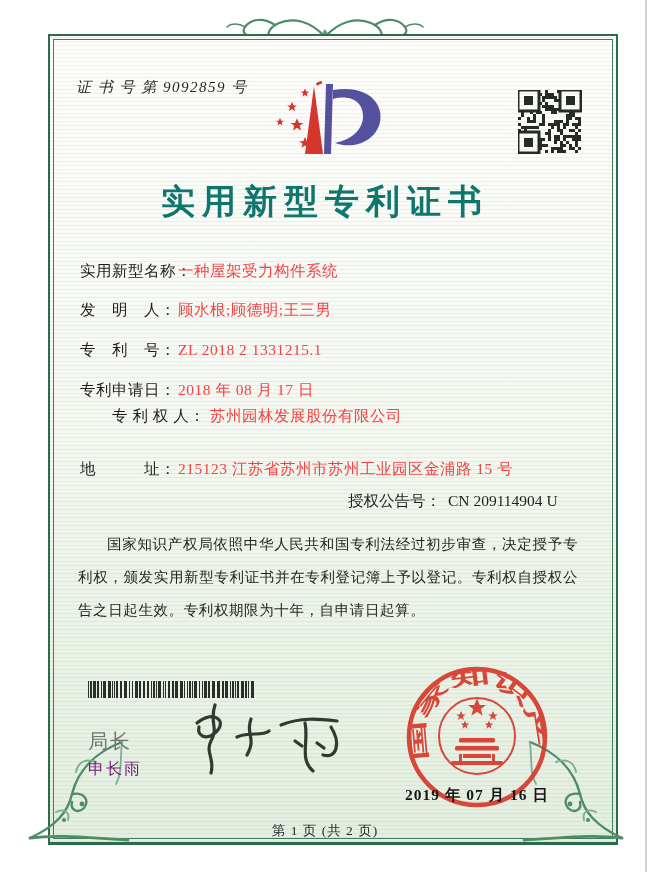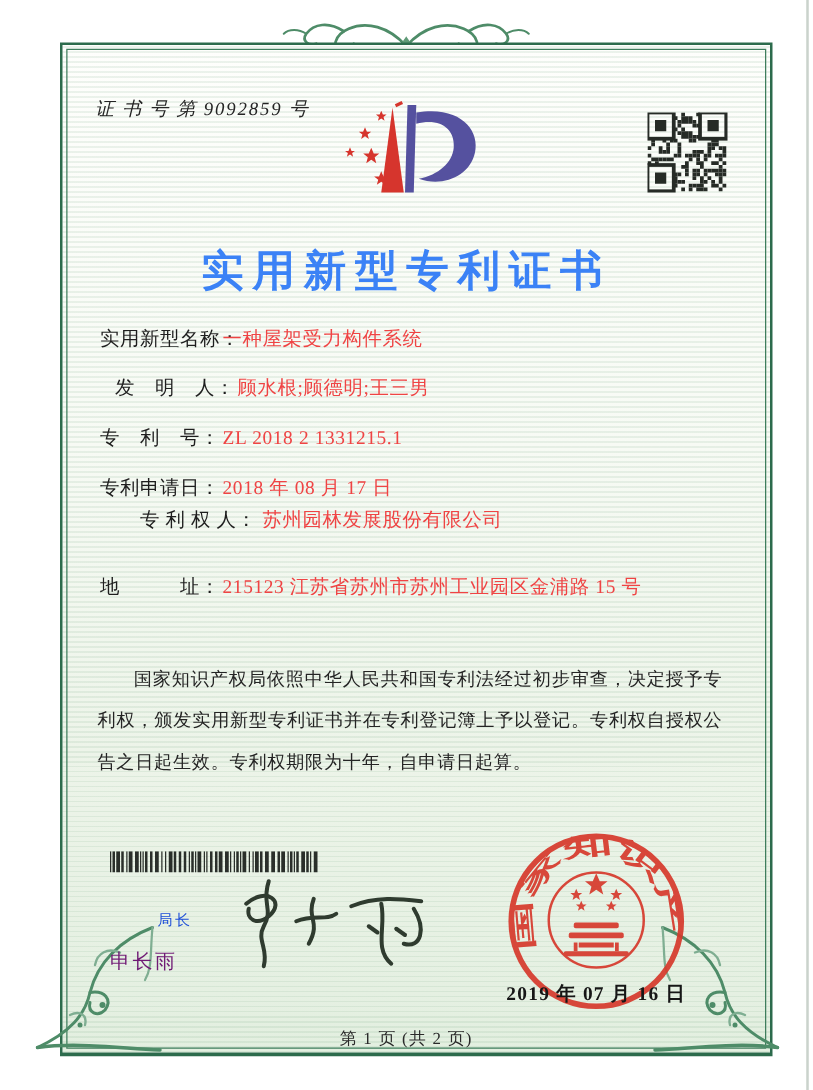--- a/index.html
+++ b/index.html
@@ -28,41 +28,41 @@
   .frame::after{
     content:"";position:absolute;left:3px;top:3px;right:3px;bottom:3px;
     border:1px solid #3f7d5c;pointer-events:none;
   }
 
   .abs{position:absolute;}
 
   .cert-number{left:76px;top:78px;font-size:15px;letter-spacing:1.5px;color:#242424;font-style:italic;}
 
   .title{
-    left:0;top:194px;width:650px;text-align:center;
-    font-size:34px;font-weight:700;letter-spacing:7px;color:#3b82f6;
+    left:0;top:179px;width:650px;text-align:center;
+    font-size:34px;font-weight:700;letter-spacing:7px;color:#0f766e;
   }
   .field-row{position:absolute;left:80px;font-size:15.5px;letter-spacing:.5px;white-space:nowrap;}
   .field-row .flabel{display:inline-block;width:98px;color:#1e1e1e;}
   .field-row .fvalue{color:#ef4444;}
   .grant-row{position:absolute;left:80px;top:491px;font-size:15.5px;white-space:nowrap;}
   .grant-row .flabel{display:inline-block;width:98px;}
   .grant-no{position:absolute;left:348px;top:491px;font-size:15.5px;white-space:nowrap;}
   .grant-no .flabel{display:inline-block;width:100px;}
 
   .body-text{
     left:78px;top:528px;width:500px;
     font-size:14.5px;line-height:33px;color:#242424;
     text-align:justify;letter-spacing:.6px;
   }
   .body-text p{margin:0;text-indent:2em;}
 
   .barcode{left:88px;top:681px;}
 
-  .sig-title{left:88px;top:728px;font-size:12px;letter-spacing:2px;color:#1d4ed8;margin-left:38px;}
+  .sig-title{left:88px;top:728px;font-size:20px;letter-spacing:2px;color:#737373;}
   .sig-name{left:88px;top:759px;font-size:16px;letter-spacing:2px;color:#701a75;}
   .sig-script{left:185px;top:697px;}
 
   .seal{left:402px;top:662px;}
   .seal-date{
     left:402px;top:785px;width:150px;text-align:center;
     font-size:15.5px;font-weight:600;letter-spacing:1px;color:#161616;
   }
 
   .footer{
@@ -277,27 +277,30 @@
       <rect x="42" y="0" width="21" height="21" fill="none" stroke="#262b26" stroke-width="3"></rect>
       <rect x="48" y="6" width="9" height="9" fill="#262b26"></rect>
       <rect x="0" y="42" width="21" height="21" fill="none" stroke="#262b26" stroke-width="3"></rect>
       <rect x="6" y="48" width="9" height="9" fill="#262b26"></rect>
     </svg>
 
   <div class="abs title">实用新型专利证书</div>
 
   <div id="fieldRows">
       <div class="field-row" style="top: 261px;"><span class="flabel">实用新型名称：</span><span class="fvalue">一种屋架受力构件系统</span></div>
-      <div class="field-row" style="top: 300px; margin-left: 12px;"><span class="flabel">发　明　人：</span><span class="fvalue">顾水根;顾德明;王三男</span></div>
+      <div class="field-row" style="top: 300px;"><span class="flabel">发　明　人：</span><span class="fvalue">顾水根;顾德明;王三男</span></div>
       <div class="field-row" style="top: 340px;"><span class="flabel">专　利　号：</span><span class="fvalue">ZL 2018 2 1331215.1</span></div>
       <div class="field-row" style="top: 380px;"><span class="flabel">专利申请日：</span><span class="fvalue">2018 年 08 月 17 日</span></div>
       <div class="field-row" style="top: 406px; margin-left: 32px;"><span class="flabel">专 利 权 人：</span><span class="fvalue">苏州园林发展股份有限公司</span></div>
       <div class="field-row" style="top: 459px;"><span class="flabel">地　　　址：</span><span class="fvalue">215123 江苏省苏州市苏州工业园区金浦路 15 号</span></div>
     </div>
 
+  <div class="grant-no">
+    <span class="flabel">授权公告号：</span><span class="fvalue">CN 209114904 U</span>
+  </div>
 
   <div class="abs body-text">
     <p>国家知识产权局依照中华人民共和国专利法经过初步审查，决定授予专利权，颁发实用新型专利证书并在专利登记簿上予以登记。专利权自授权公告之日起生效。专利权期限为十年，自申请日起算。</p>
   </div>
 
   <svg class="abs barcode" id="barcode" width="170" height="17" viewBox="0 0 170 17">
       <rect x="0" y="0" width="1" height="17" fill="#2a2f2a"></rect>
       <rect x="2" y="0" width="2" height="17" fill="#2a2f2a"></rect>
       <rect x="5" y="0" width="3" height="17" fill="#2a2f2a"></rect>
       <rect x="9" y="0" width="2" height="17" fill="#2a2f2a"></rect>

